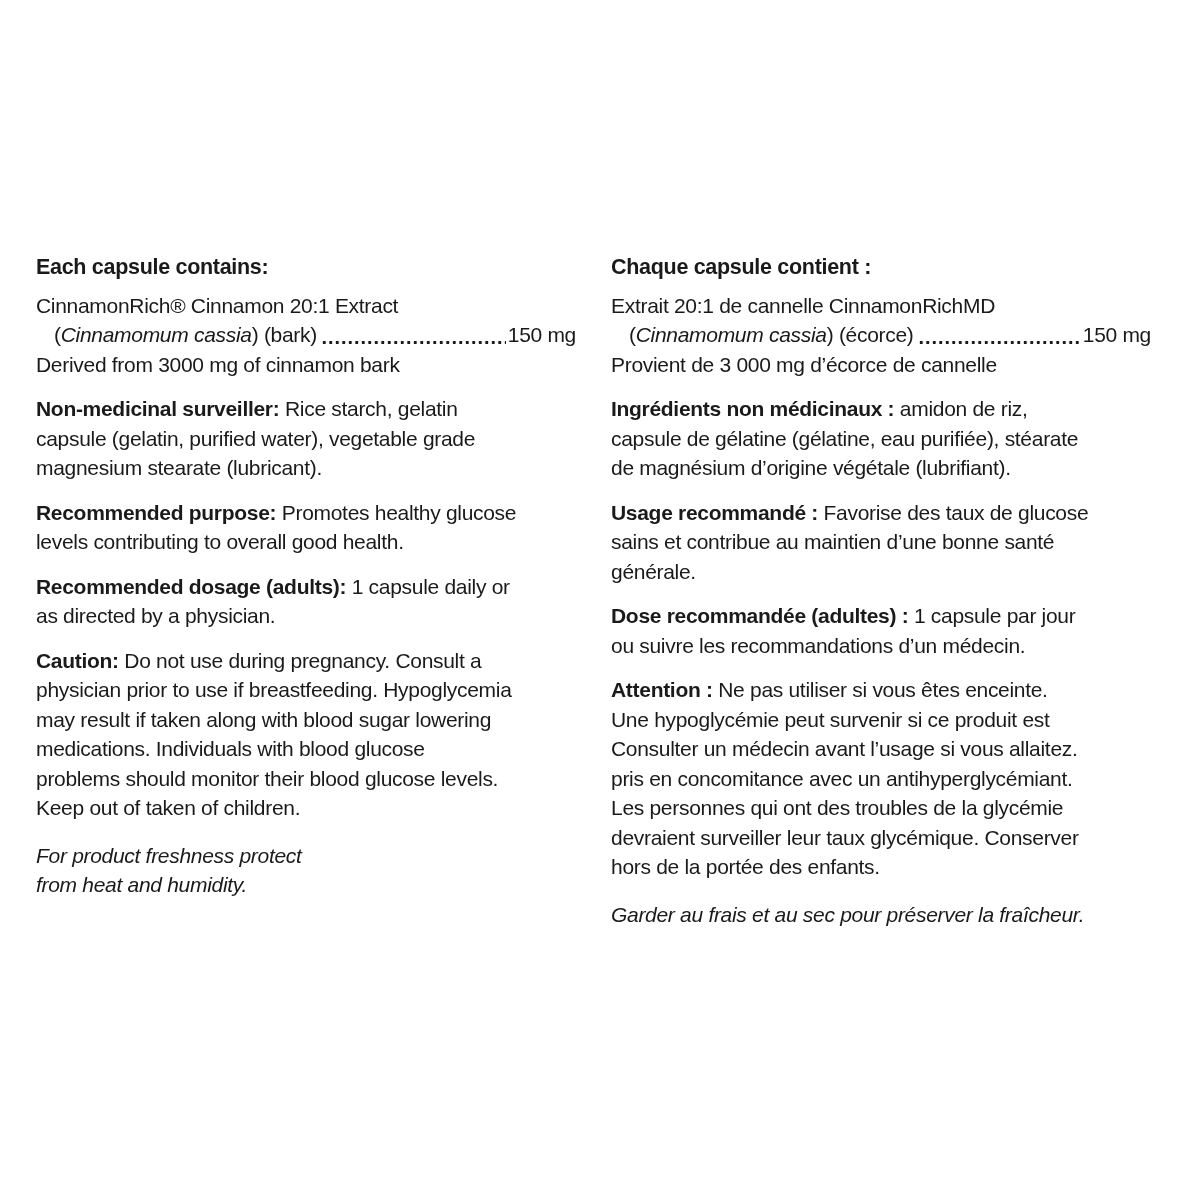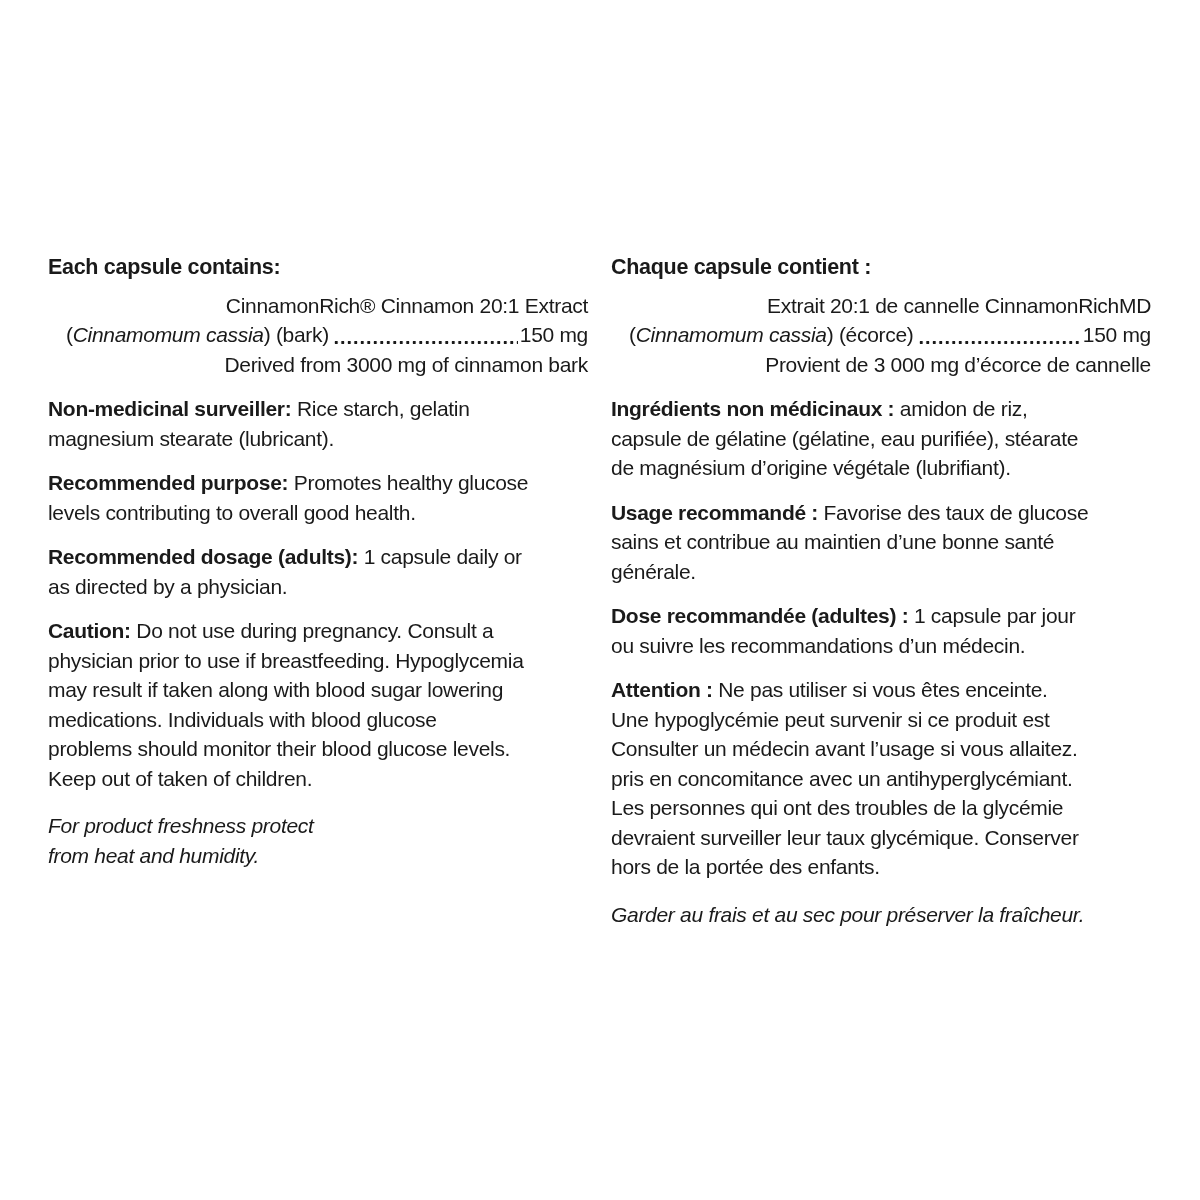--- a/index.html
+++ b/index.html
@@ -13,37 +13,37 @@
     position: relative;
     font-family: "Liberation Sans", "DejaVu Sans", sans-serif;
     color: #1a1a1a;
     letter-spacing: -0.3px;
   }
   .col {
     position: absolute;
     top: 253px;
     width: 540px;
   }
-  .col-en { left: 48px; }
+  .col-en { left: 36px; }
   .col-fr { left: 611px; }
   .h {
     font-weight: bold;
     font-size: 21.5px;
     line-height: 29.5px;
     margin-bottom: 8px;
     white-space: nowrap;
   }
   .pline {
     display: block;
     font-size: 21px;
     line-height: 29.5px;
     white-space: nowrap;
   }
   .para { margin: 15px 0 0 0; }
-  .supp { margin: 0; text-align: right; }
+  .supp { margin: 0; }
   .supp-row {
     display: flex;
     align-items: flex-end;
     padding-left: 18px;
     font-size: 21px;
     line-height: 29.5px;
     white-space: nowrap;
   }
   .supp-row .dots {
     flex: 1 1 auto;
@@ -77,20 +77,21 @@
     <div class="supp-row">
       <span><span>(</span><i>Cinnamomum cassia</i><span>) (bark)</span></span>
       <span class="dots"></span>
       <span class="supp-amount">150 mg</span>
     </div>
     <span class="pline">Derived from 3000 mg of cinnamon bark</span>
   </div>
 
   <div class="para">
     <span class="pline"><b>Non-medicinal surveiller:</b> <span>Rice starch, gelatin</span></span>
+    <span class="pline">capsule (gelatin, purified water), vegetable grade</span>
     <span class="pline">magnesium stearate (lubricant).</span>
   </div>
 
   <div class="para">
     <span class="pline"><b>Recommended purpose:</b> <span>Promotes healthy glucose</span></span>
     <span class="pline">levels contributing to overall good health.</span>
   </div>
 
   <div class="para">
     <span class="pline"><b>Recommended dosage (adults):</b> <span>1 capsule daily or</span></span>

